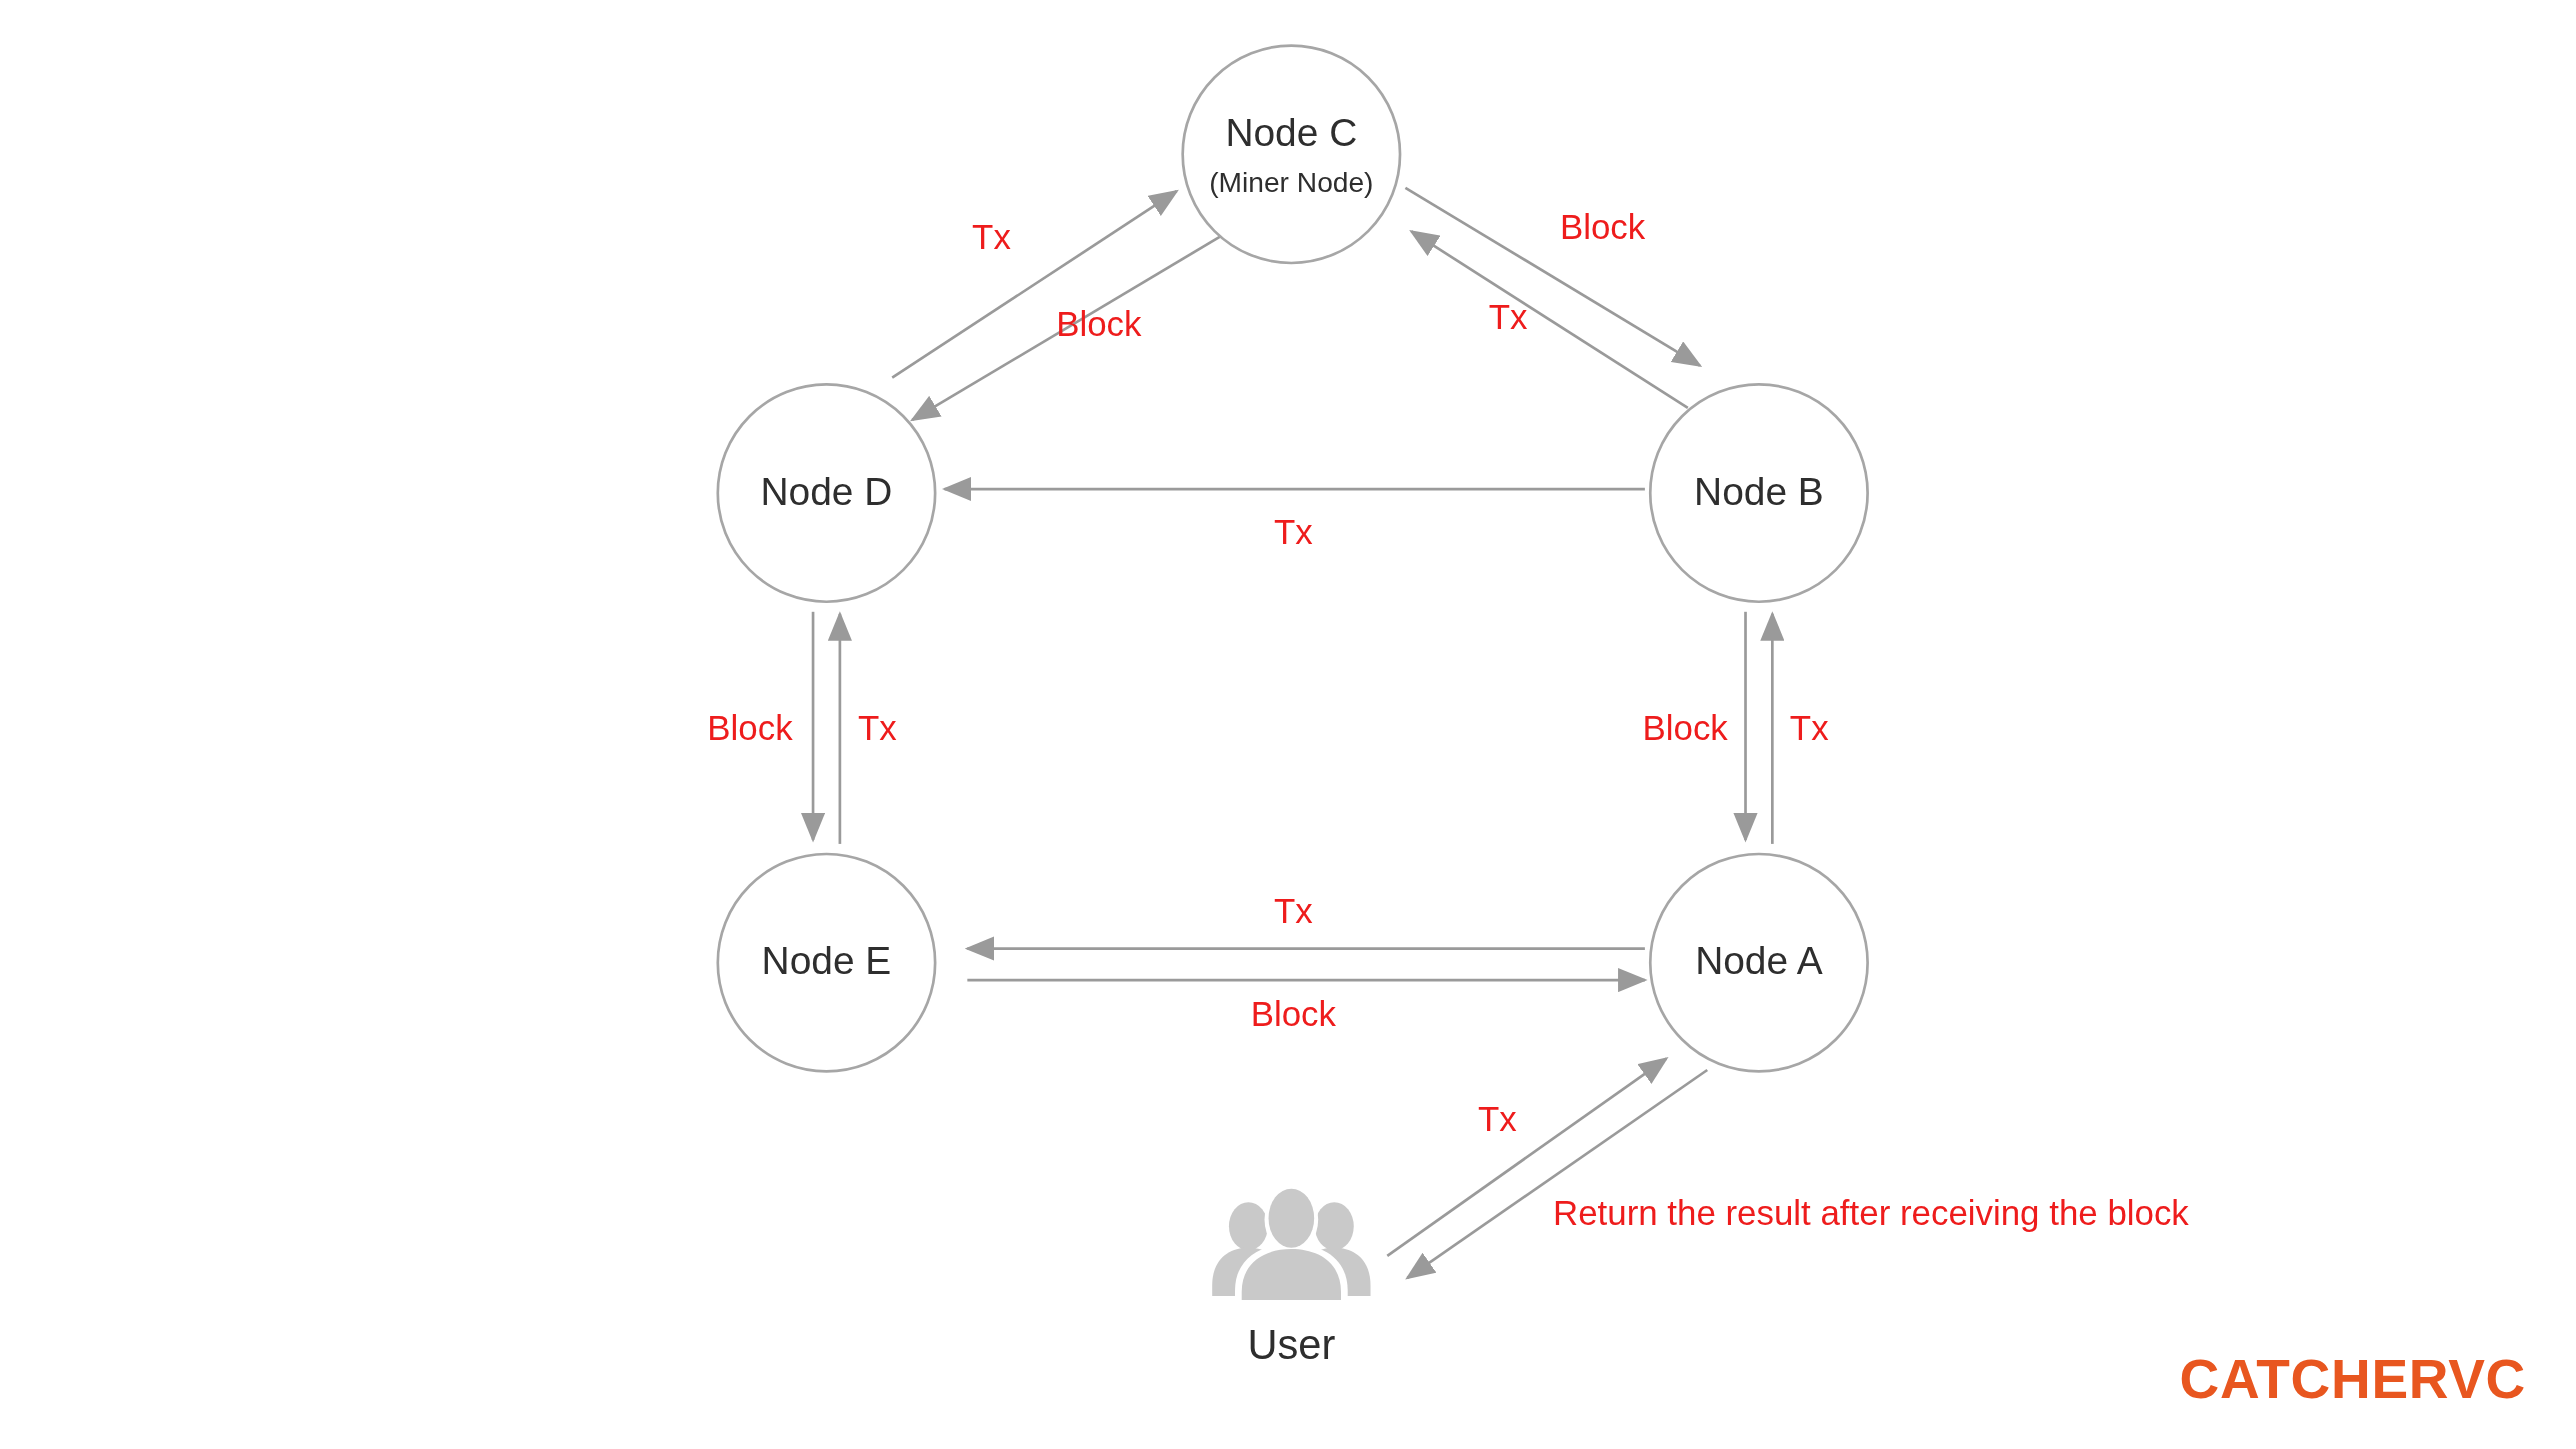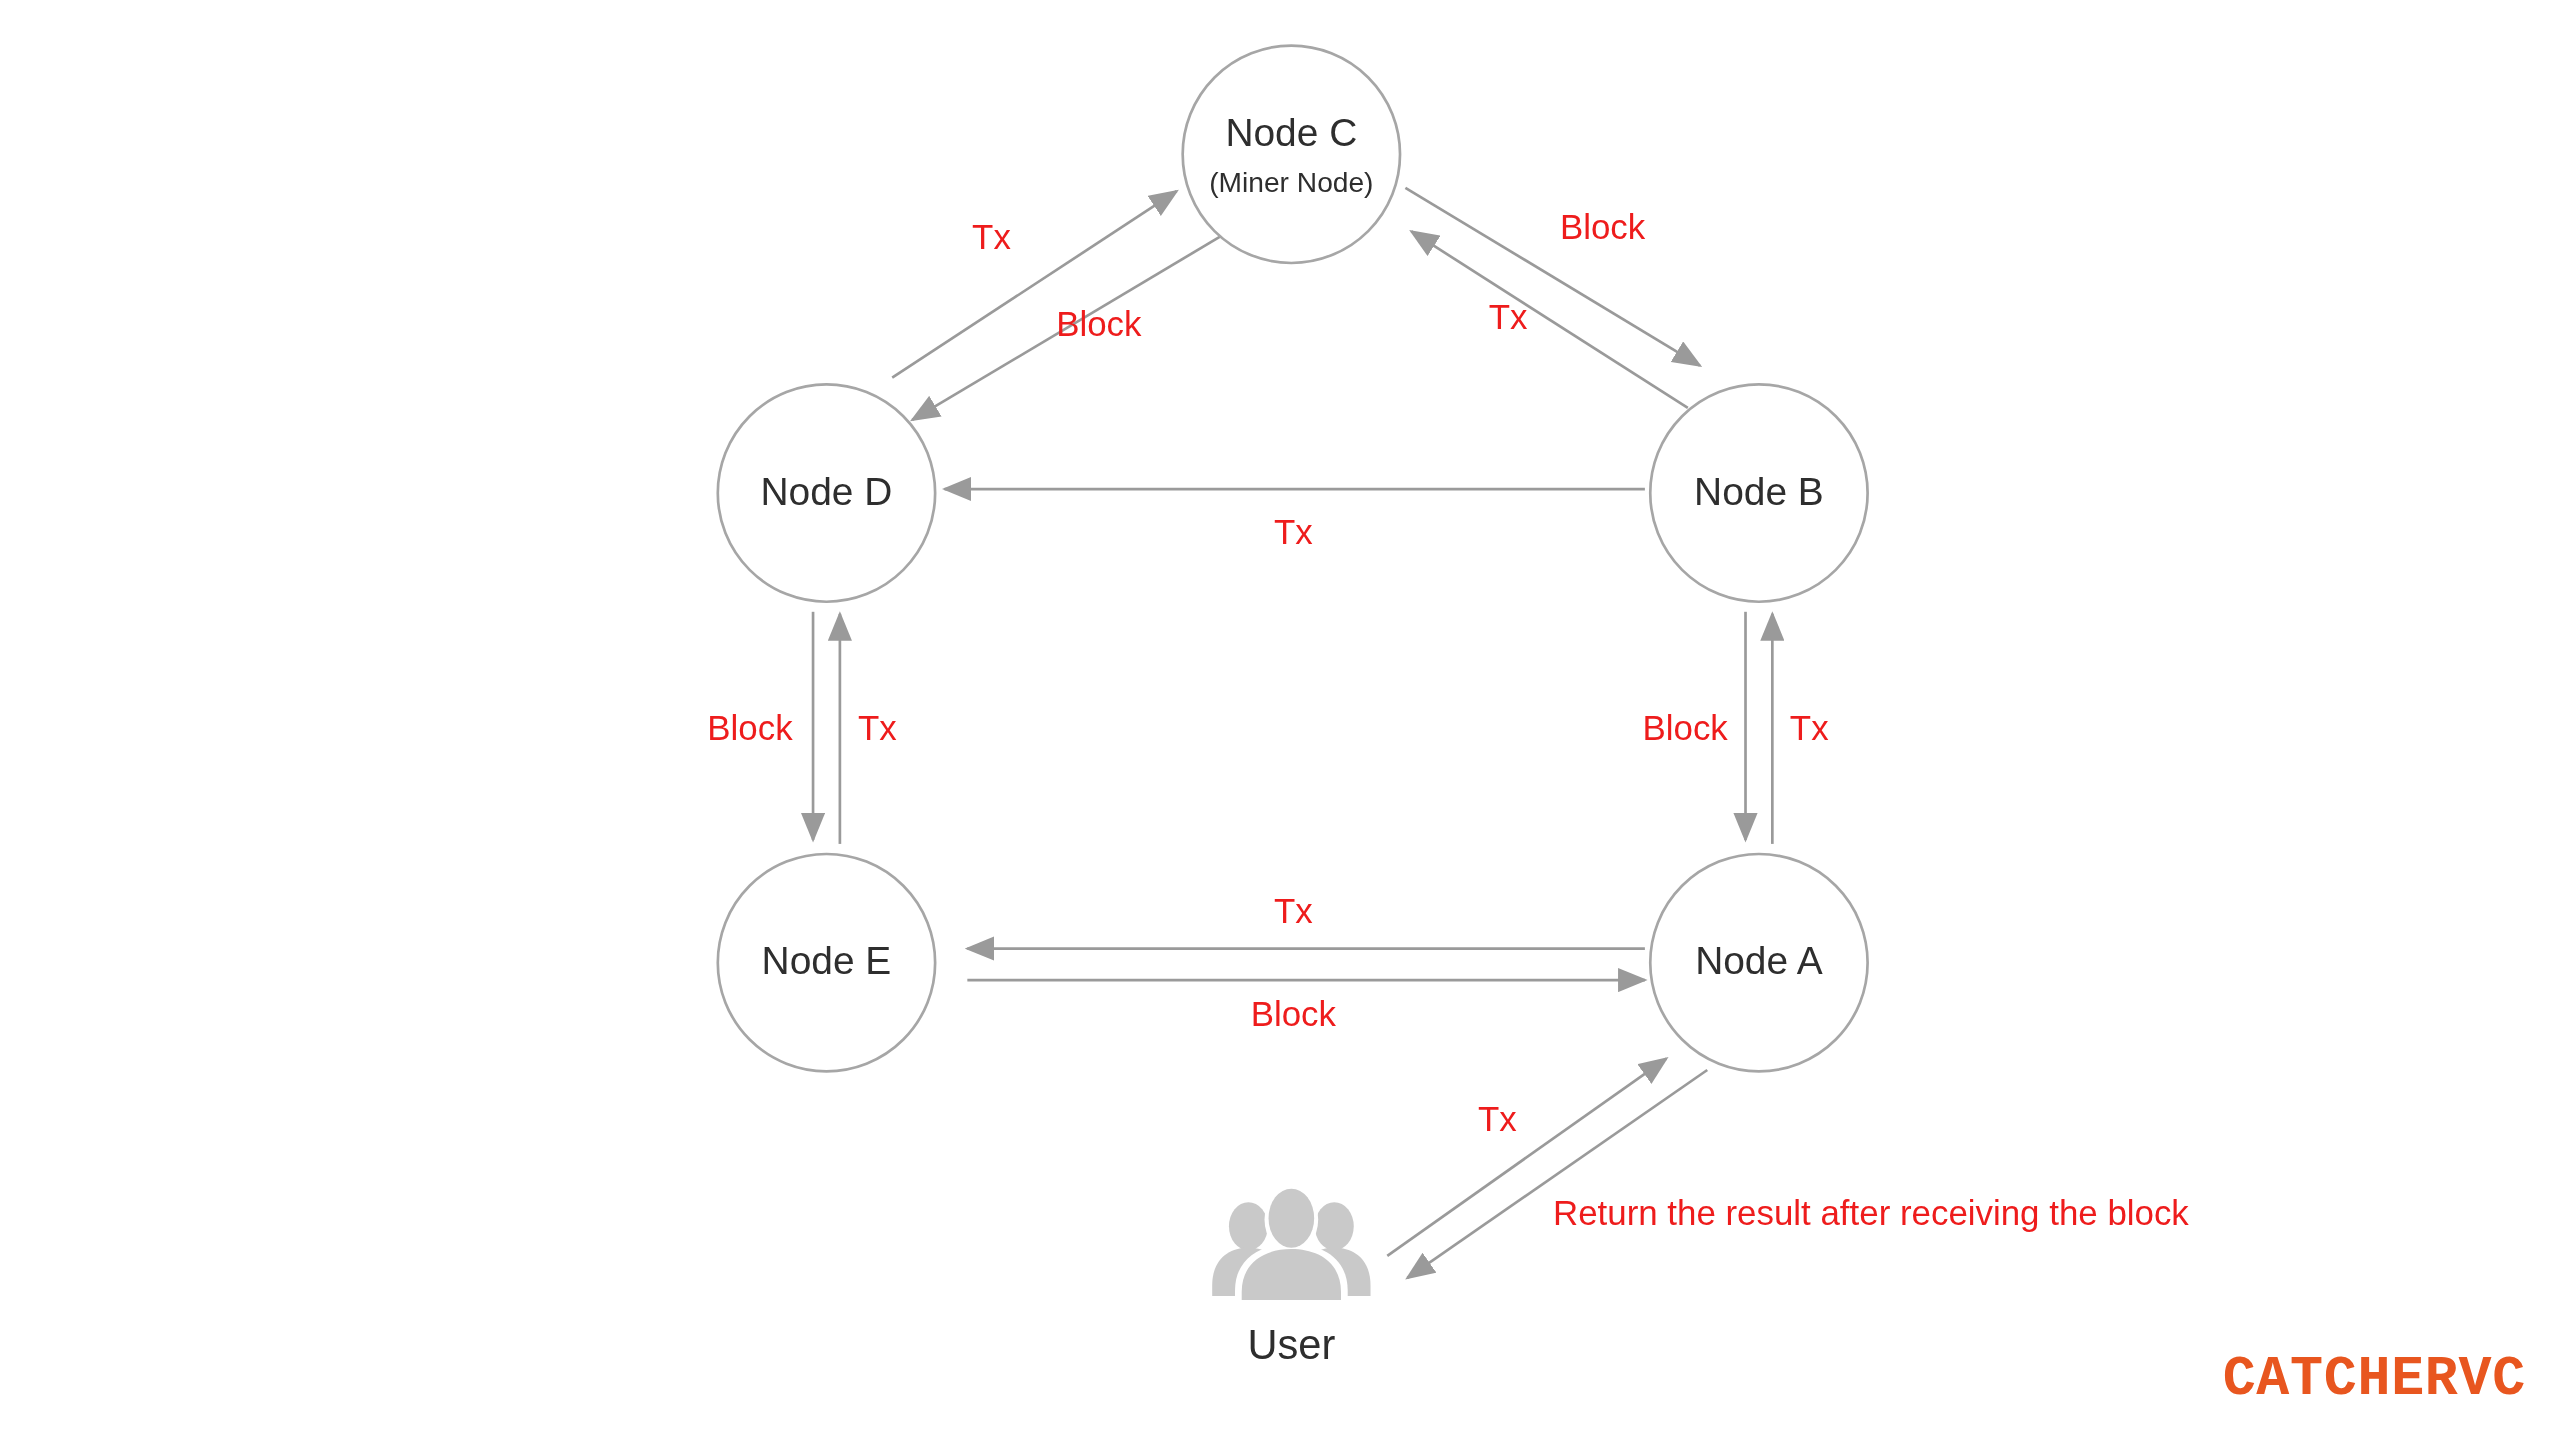--- a/index.html
+++ b/index.html
@@ -72,21 +72,21 @@
     text-anchor: middle;
     dominant-baseline: middle;
   }
   .user-glyph {
     fill: #c9c9c9;
   }
   .brand-logo {
     position: absolute;
     right: 50px;
     bottom: 42px;
-    font-family: Liberation Mono, monospace;
+    font-family: Liberation Sans, sans-serif;
     font-size: 55px;
     font-weight: bold;
     letter-spacing: 0.7px;
     color: #e8561f;
     white-space: nowrap;
     line-height: 1;
     text-align: right;
   }
 </style>
 </head>

